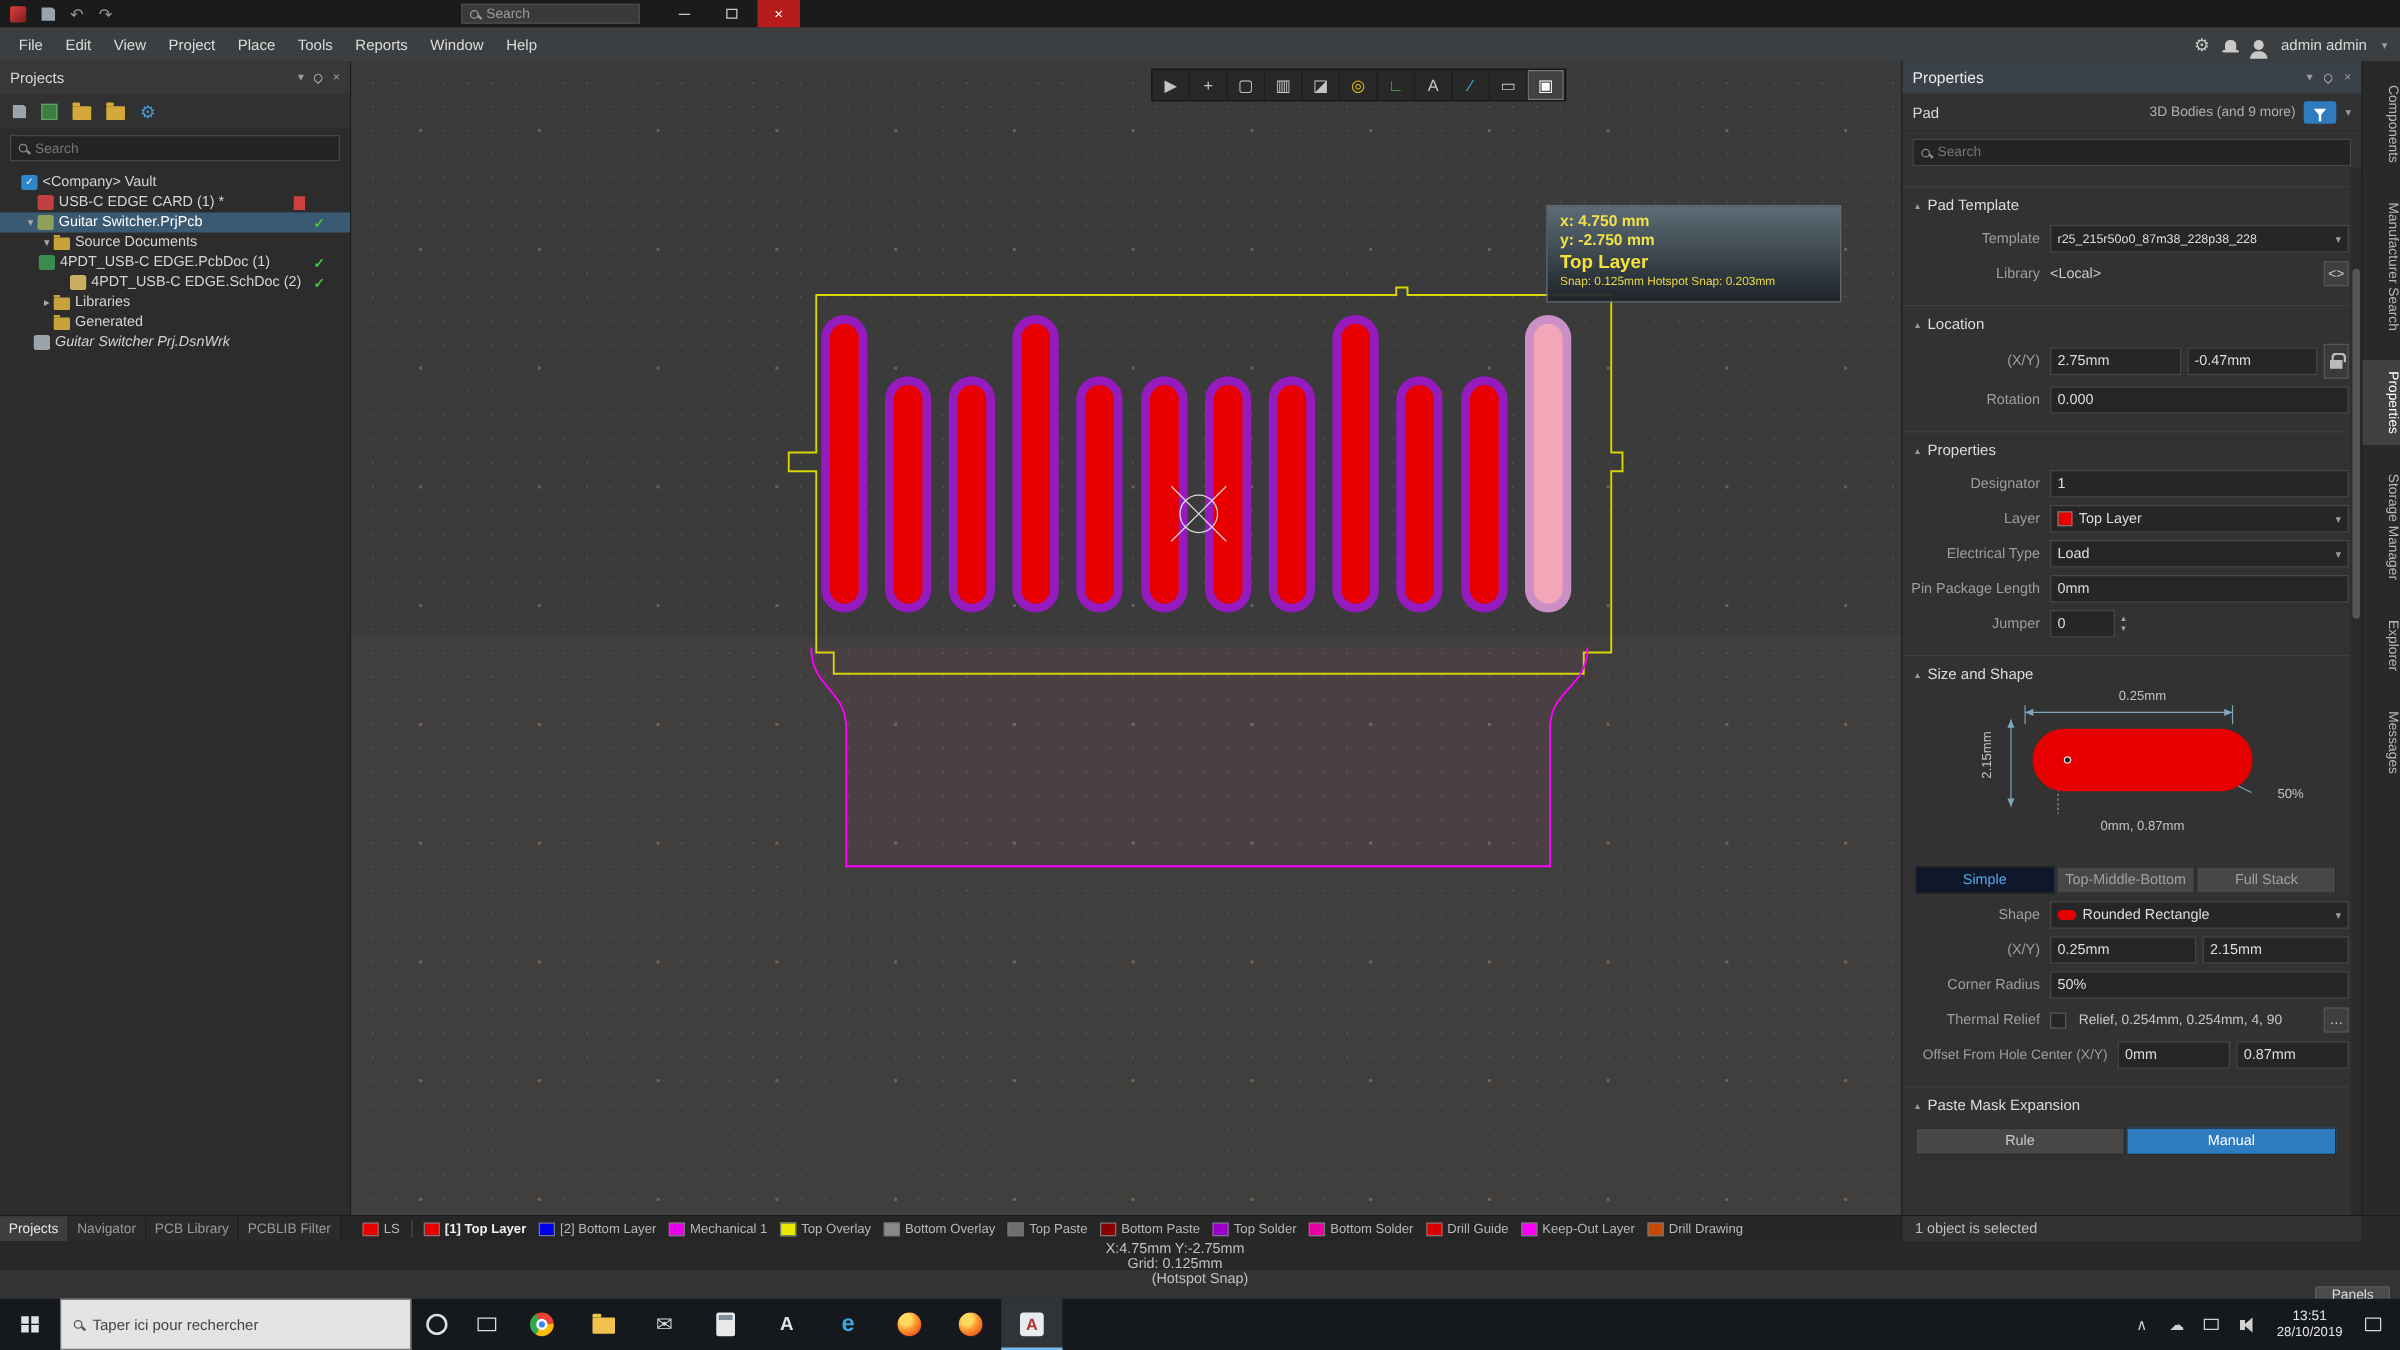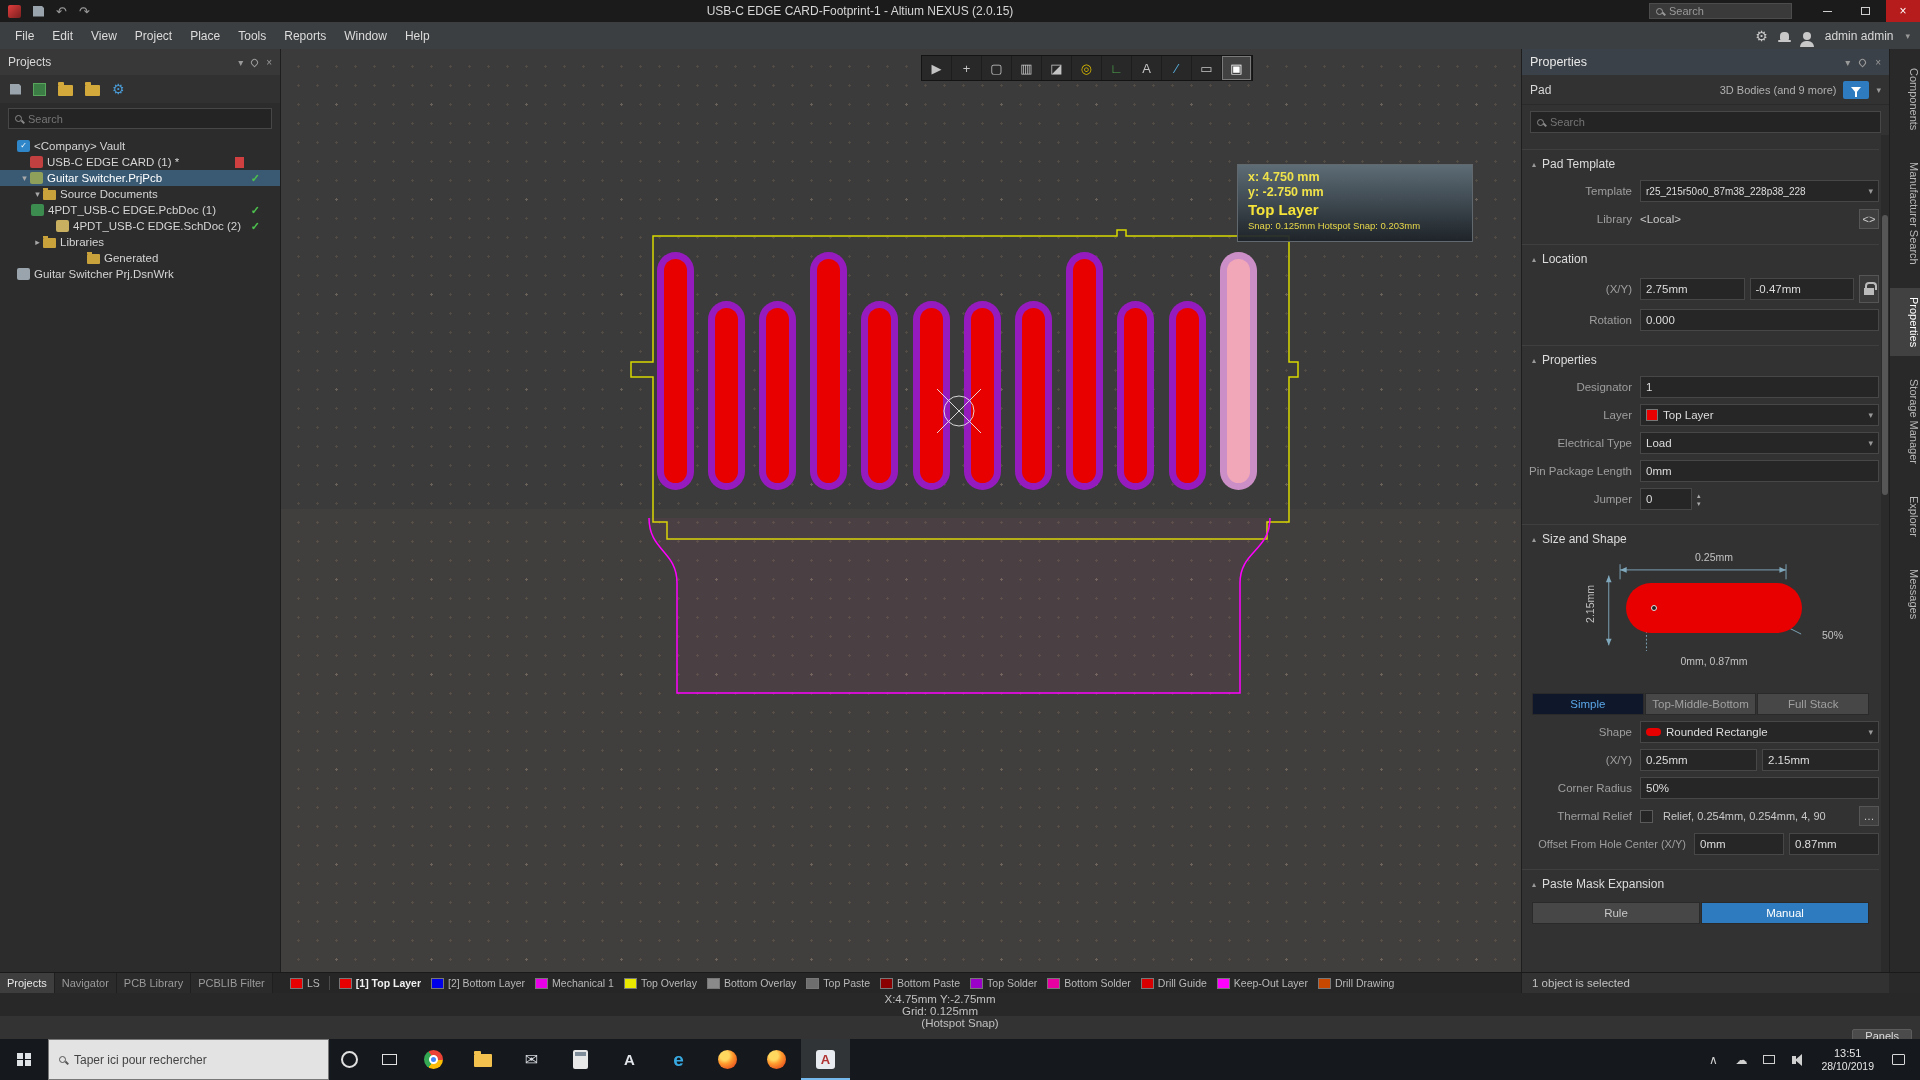--- a/index.html
+++ b/index.html
@@ -215,21 +215,20 @@
 </head>
 <body>
 
 <div class="titlebar">
   <div class="tb-left">
     <span class="app-icon"></span>
     <span class="floppy"></span>
     <span class="tb-glyph">↶</span>
     <span class="tb-glyph">↷</span>
   </div>
-  <div class="tb-title">USB-C EDGE CARD-Footprint-1 - Altium NEXUS (2.0.15)</div>
   <div class="tb-right">
     <div class="tb-search">
       <span class="mag"></span>
       <span>Search</span>
     </div>
     <span class="win-btn">
         <span class="minbar"></span>
       </span>
     <span class="win-btn">
         <span class="maxbox"></span>
@@ -314,26 +313,26 @@
           <div class="tarrow"></div>
           <div class="ti ti-schdoc"></div>
           <div class="tlabel">4PDT_USB-C EDGE.SchDoc (2)</div>
           <div class="tstat ok">✓</div>
         </div>
         <div class="tree-row" style="padding-left: 32px;">
           <div class="tarrow">▸</div>
           <div class="ti ti-folder"></div>
           <div class="tlabel">Libraries</div>
         </div>
-        <div class="tree-row" style="padding-left: 32px; margin-left: 44px;">
+        <div class="tree-row" style="padding-left: 32px;">
           <div class="tarrow"></div>
           <div class="ti ti-folder"></div>
           <div class="tlabel">Generated</div>
         </div>
-        <div class="tree-row" style="padding-left: 6px;">
+        <div class="tree-row" style="padding-left: 16px; font-style: italic;">
           <div class="tarrow"></div>
           <div class="ti ti-workspace"></div>
           <div class="tlabel">Guitar Switcher Prj.DsnWrk</div>
         </div>
       </div>
   </div>
 
   <div class="center">
     <div class="canvas">
       <div class="board-tint"></div>

